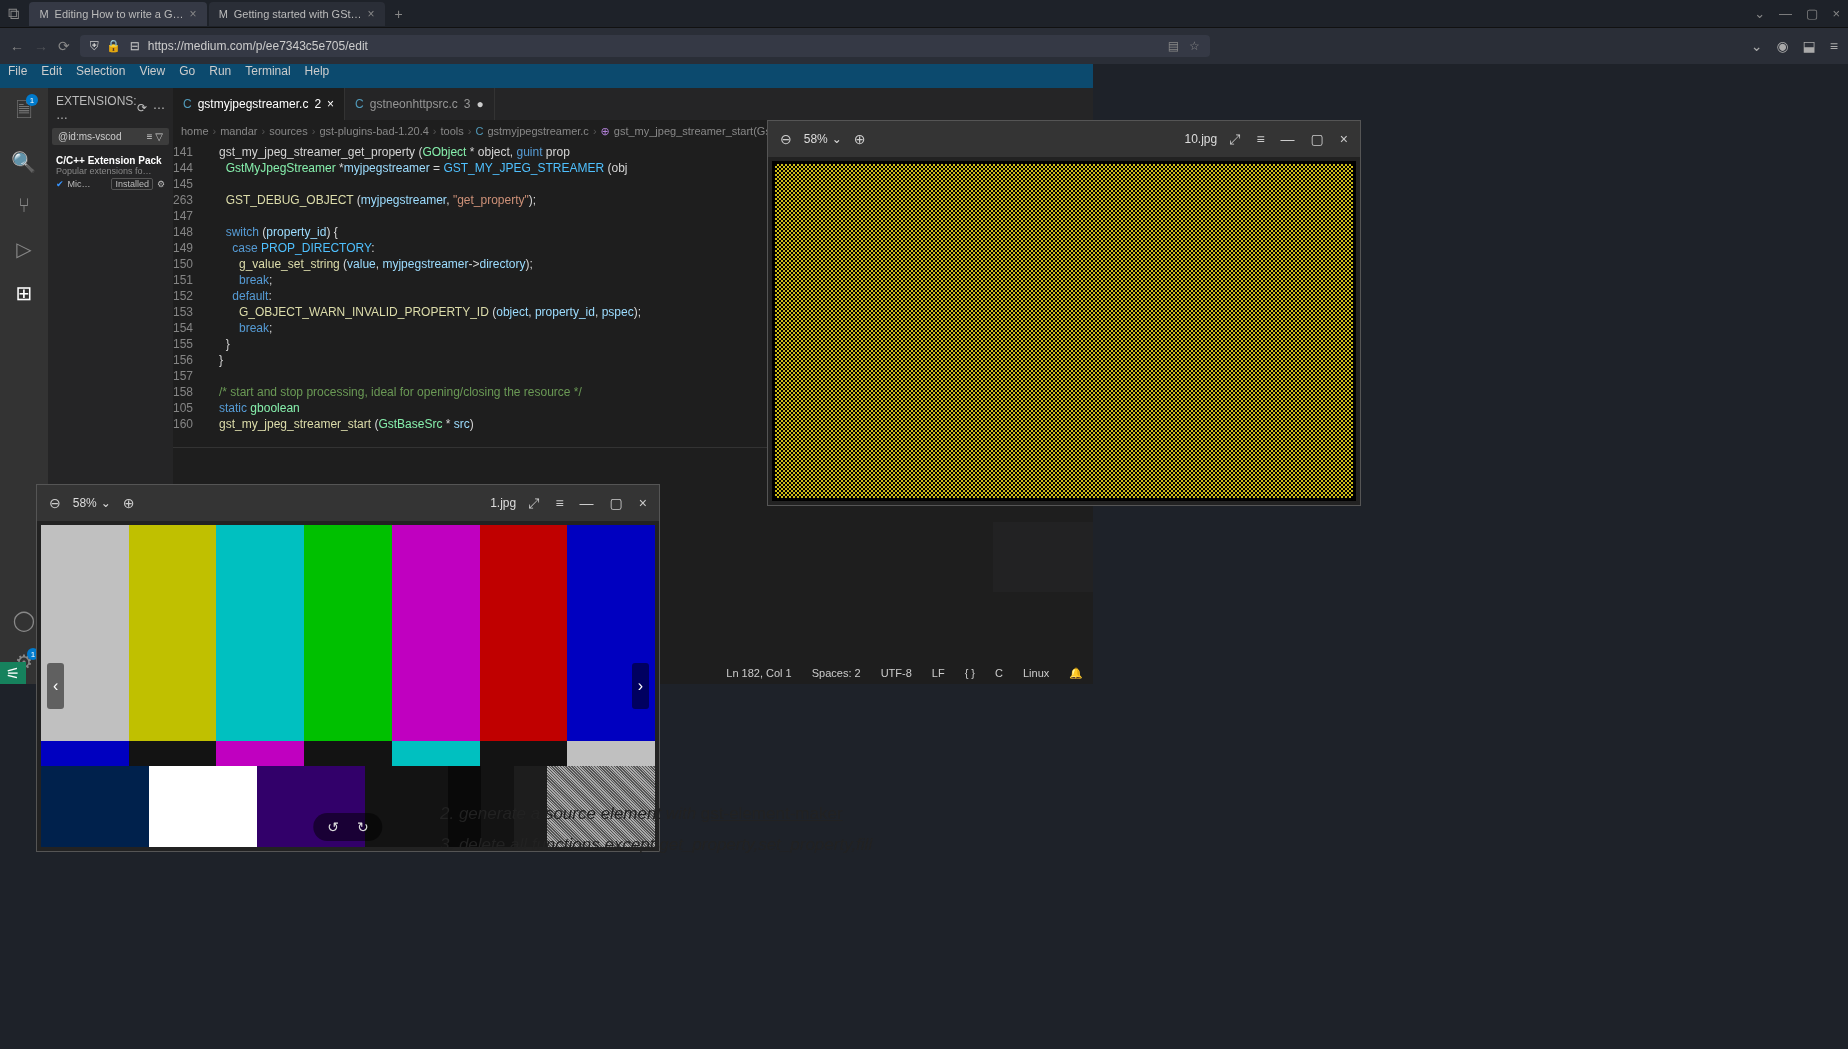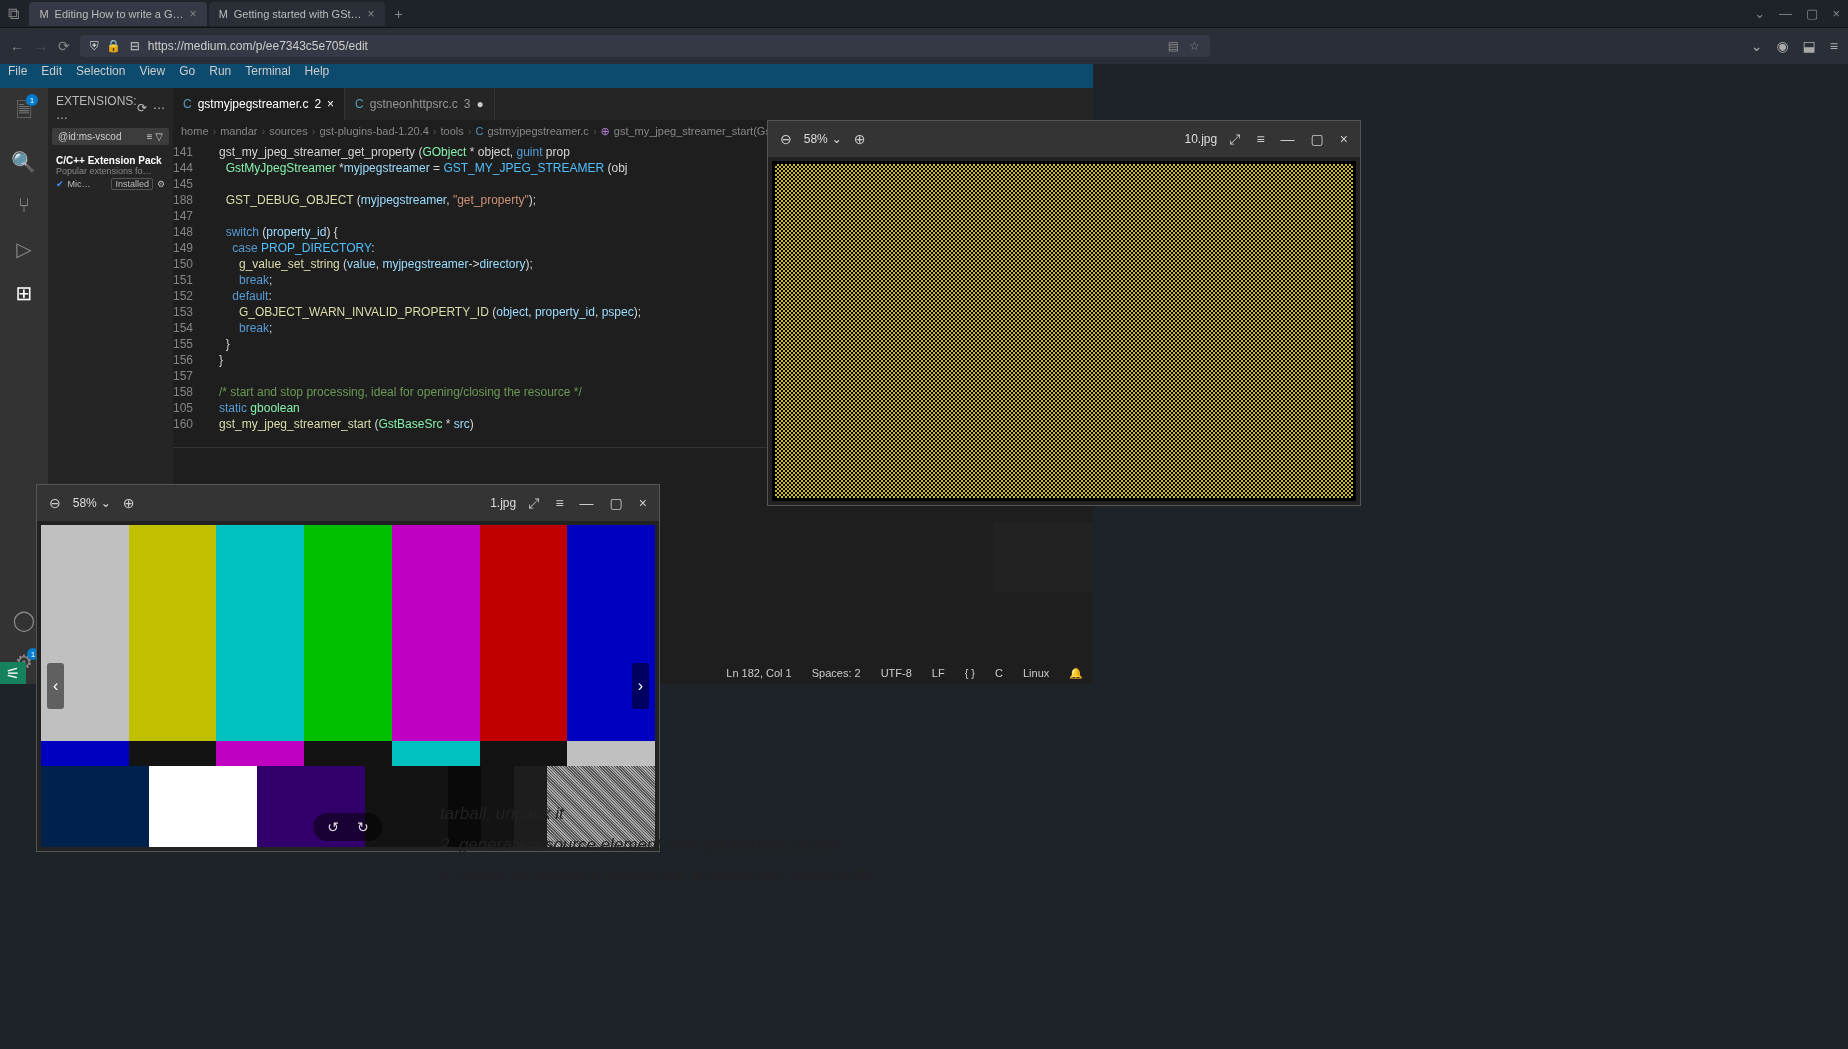--- a/index.html
+++ b/index.html
@@ -213,21 +213,21 @@
             <span>gstmyjpegstreamer.c</span>
             <span class="sep">›</span>
         <span style="color:#b180d7">⊕</span>
             <span>gst_my_jpeg_streamer_start(GstB…</span>
       </div>
       <div class="editor">
         <div class="gutter" id="gutter">
               <div>141</div>
               <div>144</div>
               <div>145</div>
-              <div>188</div>
+              <div>263</div>
               <div>147</div>
               <div>148</div>
               <div>149</div>
               <div>150</div>
               <div>151</div>
               <div>152</div>
               <div>153</div>
               <div>154</div>
               <div>155</div>
               <div>156</div>
@@ -344,18 +344,17 @@
     <span class="iv-btn">—</span>
     <span class="iv-btn">▢</span>
     <span class="iv-btn">×</span>
   </div>
   <div class="iv-body">
     <div class="checker"></div>
   </div>
 </div>
 
 <div class="article">
-  <div><em><span>tarball, unpack it</span></em></div>
   <div><em><span>2.  generate a source element with </span></em><a>gst-element-maker</a></div>
   <div><em><span>3.  delete all functions except get_property,set_property,fill</span></em></div>
 </div>
 
 </div>
 
 </body></html>

